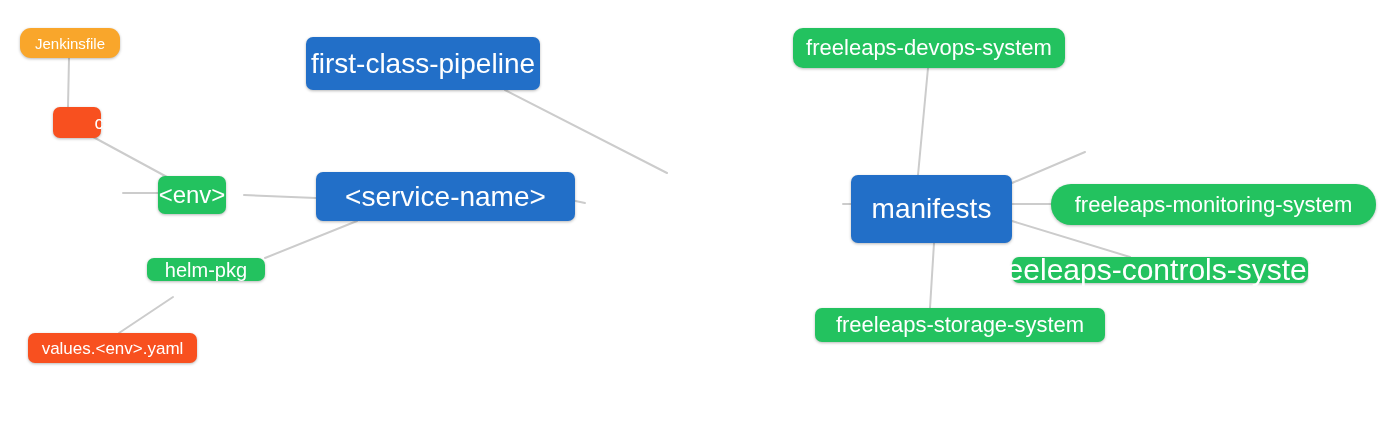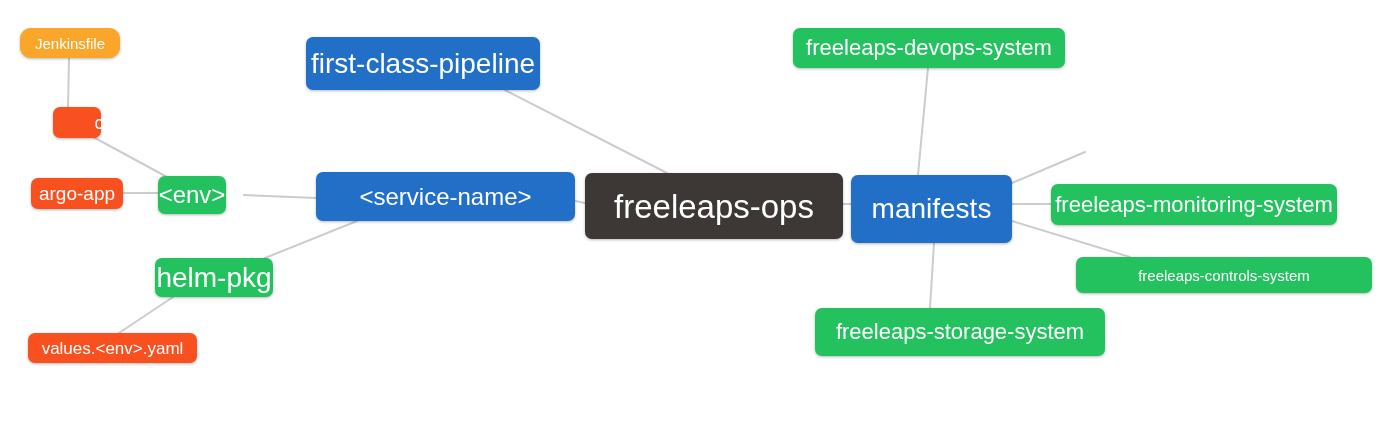--- a/index.html
+++ b/index.html
@@ -27,31 +27,31 @@
   .orange{background:var(--c-orange,#F9A62B);}
   .red{background:var(--c-red,#F8501F);}
   .green{background:var(--c-green,#23C25F);}
   .blue{background:var(--c-blue,#226FC8);}
   .dark{background:var(--c-dark,#3D3836);}
 
   #n-jenkinsfile{left:20px;top:28px;width:100px;height:30px;font-size:15px;border-radius:11px;}
   #n-ci{left:53px;top:107px;width:32px;height:31px;font-size:18px;padding-left:48px;}
   #n-argo-app{left:31px;top:178px;width:92px;height:31px;font-size:19px;}
   #n-env{left:158px;top:176px;width:68px;height:38px;font-size:24px;}
-  #n-helm-pkg{left:147px;top:258px;width:118px;height:39px;font-size:28px;margin-left:8px;}
+  #n-helm-pkg{left:147px;top:258px;width:118px;height:23px;font-size:20px;}
   #n-values-env-yaml{left:8px;top:333px;width:169px;height:30px;font-size:17px;margin-left:20px;}
   #n-first-class-pipeline{left:306px;top:37px;width:234px;height:53px;font-size:28px;}
-  #n-service-name{left:316px;top:172px;width:259px;height:49px;font-size:24px;}
+  #n-service-name{left:316px;top:172px;width:259px;height:49px;font-size:28px;}
   #n-freeleaps-ops{left:585px;top:173px;width:258px;height:66px;font-size:33px;}
   #n-manifests{left:851px;top:175px;width:161px;height:68px;font-size:28px;}
-  #n-freeleaps-devops-system{left:793px;top:28px;width:272px;height:40px;font-size:22px;}
+  #n-freeleaps-devops-system{left:793px;top:28px;width:272px;height:40px;font-size:22px;border-radius:10px;}
   #n-freeleaps-network-system{left:1054px;top:111px;width:293px;height:39px;font-size:22px;}
-  #n-freeleaps-monitoring-system{left:1051px;top:184px;width:286px;height:41px;font-size:22px;}
-  #n-freeleaps-controls-system{left:1076px;top:257px;width:296px;height:36px;font-size:15px;}
-  #n-freeleaps-storage-system{left:815px;top:308px;width:290px;height:48px;font-size:22px;}
+  #n-freeleaps-monitoring-system{left:1051px;top:184px;width:325px;height:41px;font-size:22px;border-radius:20px;}
+  #n-freeleaps-controls-system{left:1012px;top:257px;width:296px;height:26px;font-size:30px;}
+  #n-freeleaps-storage-system{left:815px;top:308px;width:290px;height:34px;font-size:22px;}
 </style>
 </head>
 <body>
 
 <div id="canvas">
 
   <svg id="edge-layer" viewBox="0 0 1390 421" xmlns="http://www.w3.org/2000/svg">
     <line x1="69" y1="58" x2="68" y2="107"></line>
     <line x1="84" y1="132" x2="167" y2="177"></line>
     <line x1="123" y1="193" x2="158" y2="193"></line>
@@ -63,26 +63,24 @@
     <line x1="843" y1="204" x2="851" y2="204"></line>
     <line x1="918" y1="175" x2="928" y2="68"></line>
     <line x1="1012" y1="183" x2="1085" y2="152"></line>
     <line x1="1012" y1="204" x2="1051" y2="204"></line>
     <line x1="1012" y1="221" x2="1130" y2="257"></line>
     <line x1="935" y1="227" x2="930" y2="308"></line>
   </svg>
 
   <div class="node orange" id="n-jenkinsfile">Jenkinsfile</div>
   <div class="node red" id="n-ci">ci</div>
-  <div class="node red" id="n-argo-app">argo-app</div>
   <div class="node green" id="n-env">&lt;env&gt;</div>
   <div class="node green" id="n-helm-pkg">helm-pkg</div>
   <div class="node red" id="n-values-env-yaml">values.&lt;env&gt;.yaml</div>
   <div class="node blue" id="n-first-class-pipeline">first-class-pipeline</div>
   <div class="node blue" id="n-service-name">&lt;service-name&gt;</div>
-  <div class="node dark" id="n-freeleaps-ops">freeleaps-ops</div>
   <div class="node blue" id="n-manifests">manifests</div>
   <div class="node green" id="n-freeleaps-devops-system">freeleaps-devops-system</div>
   <div class="node green" id="n-freeleaps-monitoring-system">freeleaps-monitoring-system</div>
   <div class="node green" id="n-freeleaps-controls-system">freeleaps-controls-system</div>
   <div class="node green" id="n-freeleaps-storage-system">freeleaps-storage-system</div>
 
 </div>
 
 </body></html>

